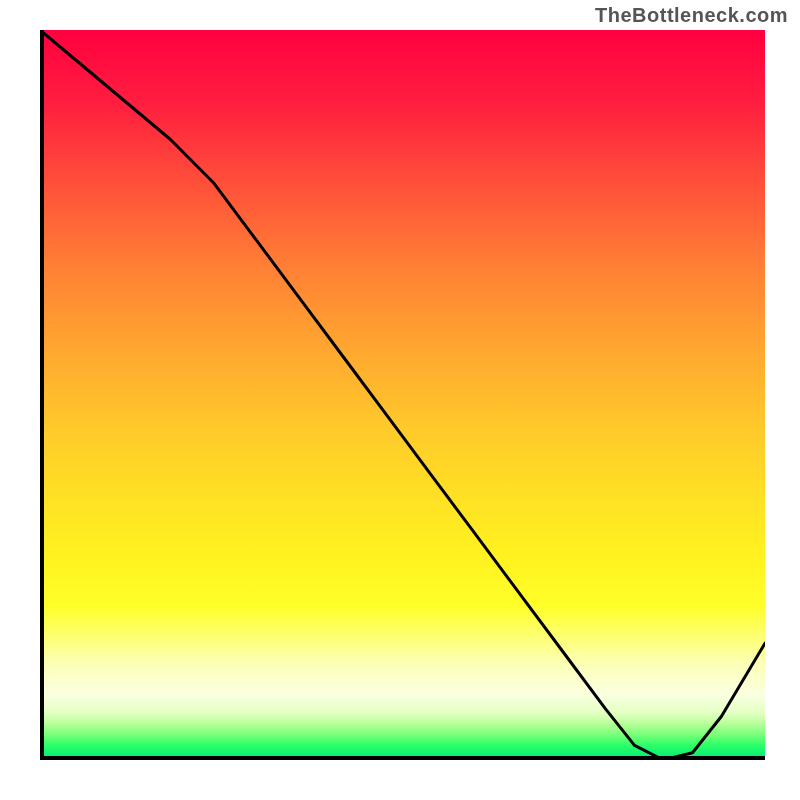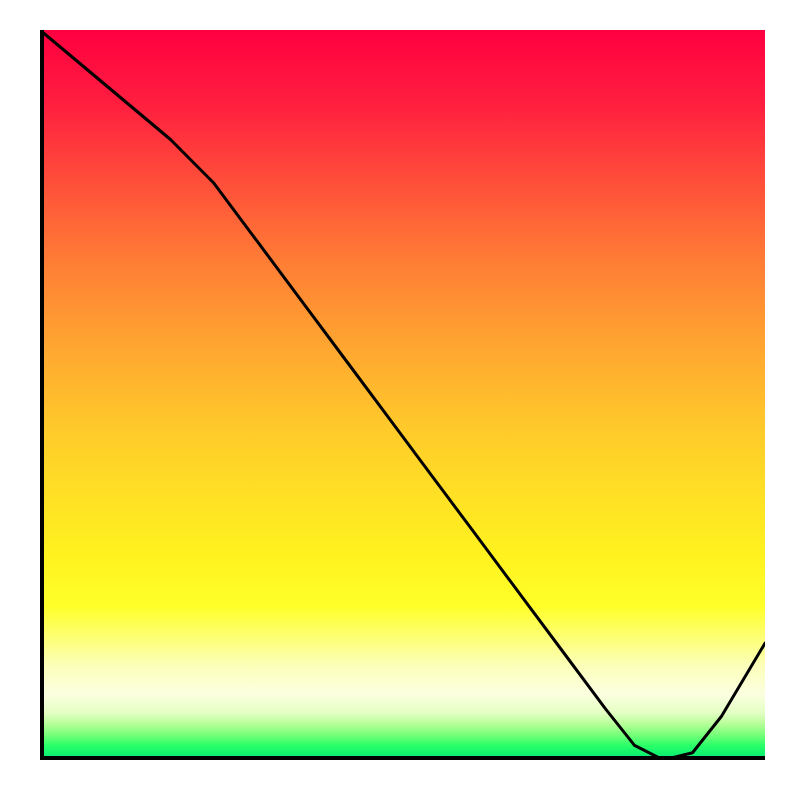--- a/index.html
+++ b/index.html
@@ -67,20 +67,21 @@
     border-left: 4px solid #000;
     border-bottom: 4px solid #000;
     box-sizing: border-box;
     pointer-events: none;
   }
 </style>
 </head>
 <body>
 
 <div class="wrapper">
+  <div class="watermark">TheBottleneck.com</div>
 
   <div class="plot">
     <div class="gradient"></div>
     <svg class="curve" viewBox="0 0 725 730" preserveAspectRatio="none">
       <path fill="none" stroke="#000" stroke-width="3" stroke-linejoin="round" stroke-linecap="round" d="M0.0 0.0 L43.5 36.5 L87.0 73.0 L130.5 109.5 L174.0 153.3 L217.5 211.7 L261.0 270.1 L304.5 328.5 L348.0 386.9 L391.5 445.3 L435.0 503.7 L478.5 562.1 L522.0 620.5 L565.5 678.9 L594.5 715.4 L623.5 730.0 L652.5 722.7 L681.5 686.2 L725.0 613.2"></path>
       <rect height="6" rx="3" ry="3" x="565.5" y="726.0" width="72.5" fill="#ff6a5a"></rect>
     </svg>
   </div>
 
   <div class="axes"></div>

